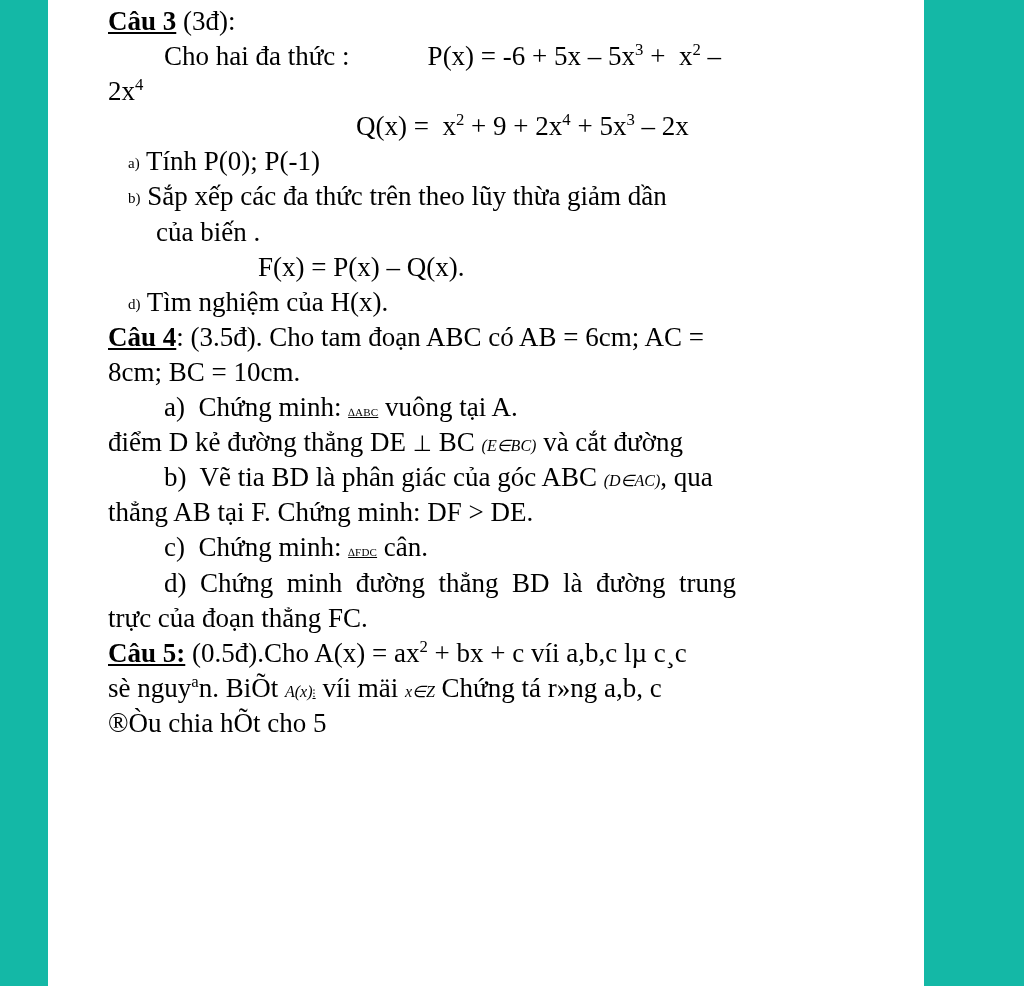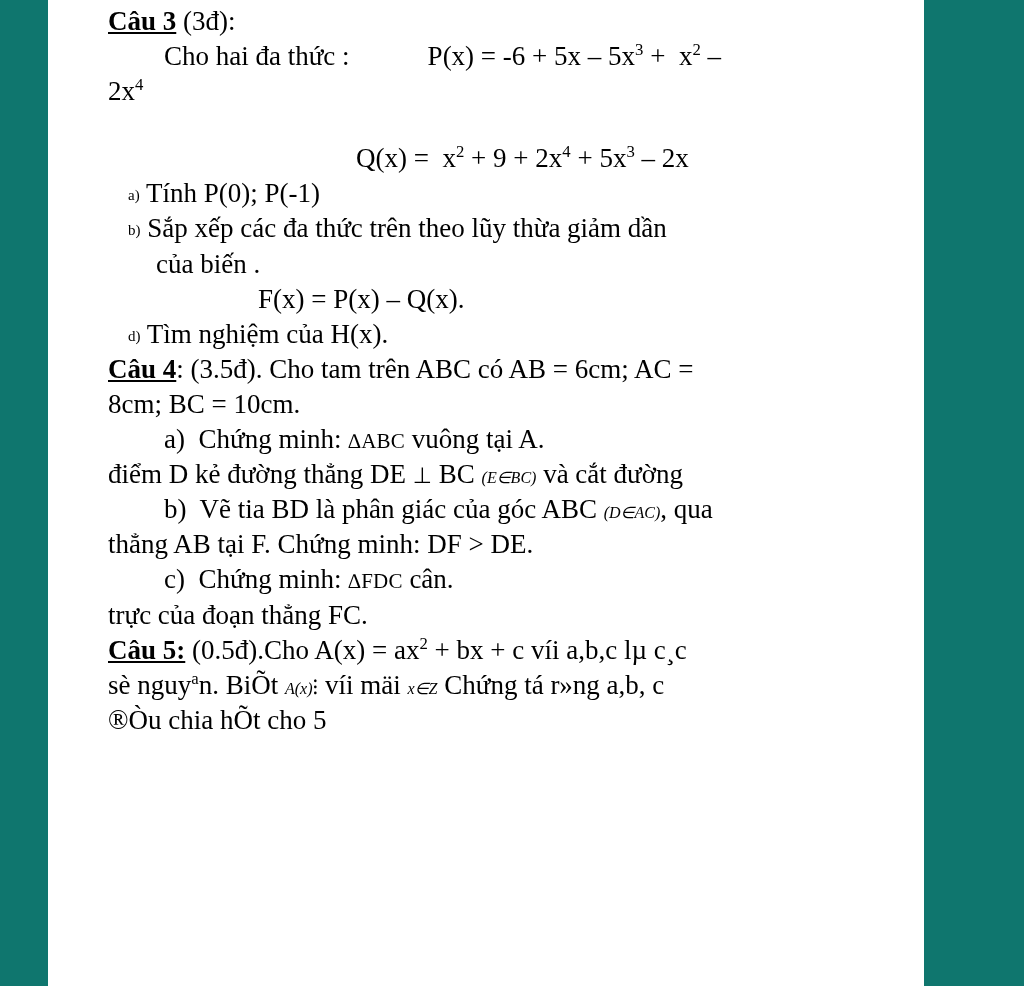--- a/index.html
+++ b/index.html
@@ -11,21 +11,21 @@
     width: 1024px;
     height: 986px;
     position: relative;
     font-family: "Liberation Serif", serif;
   }
   #page {
     position: absolute;
     left: 0; top: 0;
     width: 1024px;
     height: 986px;
-    background: #0f766e;
+    background: #14b8a6;
   }
   .paper {
     position: absolute;
     left: 48px;
     top: 0;
     width: 876px;
     height: 986px;
     background: #ffffff;
   }
   .doc {
@@ -42,29 +42,30 @@
   .line { white-space: pre-wrap; }
   .u { text-decoration: underline; font-weight: bold; }
   sup { font-size: 0.62em; vertical-align: super; line-height: 0; }
   .small-label {
     font-size: 15px;
     vertical-align: baseline;
     position: relative;
     top: -2px;
   }
   .tiny {
-    font-size: 21px;
+    font-size: 11px;
     letter-spacing: 0.2px;
+    text-decoration: underline;
   }
   .tiny-i {
     font-size: 16px;
     font-style: italic;
   }
   .indent1 { padding-left: 56px; }
-  .indent3 { padding-left: 248px; margin-top: 32px; }
+  .indent3 { padding-left: 248px; }
   .indent-c { padding-left: 150px; }
   .perp { font-size: 22px; }
 </style>
 </head>
 <body>
 
 <div id="page">
   <div class="paper">
     <div class="doc">
 
@@ -80,34 +81,35 @@
 
       <div class="line" style="padding-left:20px"><span class="small-label">b)</span> <span>Sắp xếp các đa thức trên theo lũy thừa giảm dần</span></div>
 
       <div class="line" style="padding-left:48px"><span>của biến .</span></div>
 
 
       <div class="line indent-c"><span>F(x) = P(x) – Q(x).</span></div>
 
       <div class="line" style="padding-left:20px"><span class="small-label">d)</span> <span>Tìm nghiệm của H(x).</span></div>
 
-      <div class="line"><span class="u">Câu 4</span><span>: (3.5đ). Cho tam trên ABC có AB = 6cm; AC =</span></div>
+      <div class="line"><span class="u">Câu 4</span><span>: (3.5đ). Cho tam đoạn ABC có AB = 6cm; AC =</span></div>
 
       <div class="line"><span>8cm; BC = 10cm.</span></div>
 
       <div class="line indent1"><span>a)</span>&nbsp; <span>Chứng minh:</span> <span class="tiny">∆ABC</span> <span>vuông tại A.</span></div>
 
       <div class="line"><span>điểm D kẻ đường thẳng DE</span> <span class="perp">⊥</span> <span>BC</span> <span class="tiny-i">(E∈BC)</span> <span>và cắt đường</span></div>
 
       <div class="line indent1"><span>b)</span>&nbsp; <span>Vẽ tia BD là phân giác của góc ABC</span> <span class="tiny-i">(D∈AC)</span><span>, qua</span></div>
 
       <div class="line"><span>thẳng AB tại F. Chứng minh: DF &gt; DE.</span></div>
 
       <div class="line indent1"><span>c)</span>&nbsp; <span>Chứng minh:</span> <span class="tiny">∆FDC</span> <span>cân.</span></div>
 
+      <div class="line indent1"><span>d)</span>&nbsp; <span>Chứng  minh  đường  thẳng  BD  là  đường  trung</span></div>
 
       <div class="line"><span>trực của đoạn thẳng FC.</span></div>
 
       <div class="line"><span class="u">Câu 5:</span><span> (0.5đ).Cho A(x) = ax</span><sup>2</sup><span> + bx + c víi a,b,c lµ c¸c</span></div>
 
       <div class="line"><span>sè nguy</span><sup>a</sup><span>n. BiÕt</span> <span class="tiny-i">A(x)</span><span class="tiny">⁝</span> <span>víi mäi</span> <span class="tiny-i">x∈Z</span> <span>Chứng tá r»ng a,b, c</span></div>
 
       <div class="line"><span>®Òu chia hÕt cho 5</span></div>
 
     </div>

